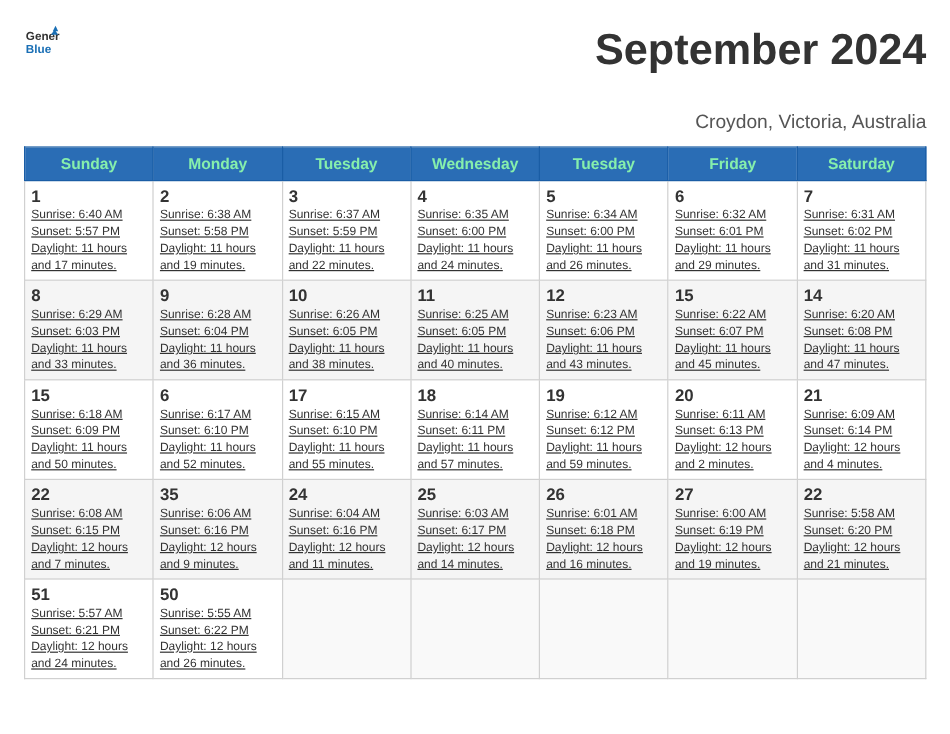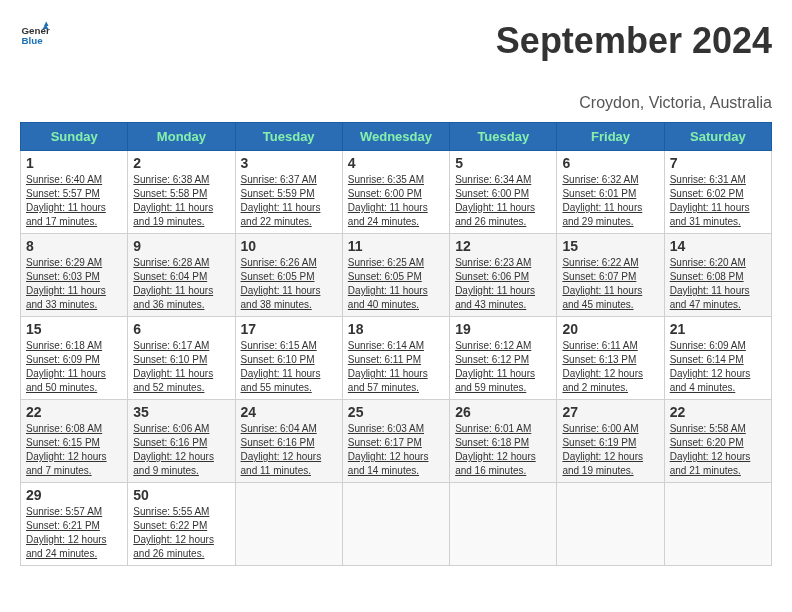--- a/index.html
+++ b/index.html
@@ -142,21 +142,21 @@
       <tr>
         <td><span class="day-num">22</span><span class="cell-text">Sunrise: 6:08 AM<br>Sunset: 6:15 PM<br>Daylight: 12 hours and 7 minutes.</span></td>
         <td><span class="day-num">35</span><span class="cell-text">Sunrise: 6:06 AM<br>Sunset: 6:16 PM<br>Daylight: 12 hours and 9 minutes.</span></td>
         <td><span class="day-num">24</span><span class="cell-text">Sunrise: 6:04 AM<br>Sunset: 6:16 PM<br>Daylight: 12 hours and 11 minutes.</span></td>
         <td><span class="day-num">25</span><span class="cell-text">Sunrise: 6:03 AM<br>Sunset: 6:17 PM<br>Daylight: 12 hours and 14 minutes.</span></td>
         <td><span class="day-num">26</span><span class="cell-text">Sunrise: 6:01 AM<br>Sunset: 6:18 PM<br>Daylight: 12 hours and 16 minutes.</span></td>
         <td><span class="day-num">27</span><span class="cell-text">Sunrise: 6:00 AM<br>Sunset: 6:19 PM<br>Daylight: 12 hours and 19 minutes.</span></td>
         <td><span class="day-num">22</span><span class="cell-text">Sunrise: 5:58 AM<br>Sunset: 6:20 PM<br>Daylight: 12 hours and 21 minutes.</span></td>
       </tr>
       <tr>
-        <td><span class="day-num">29</span><span class="cell-text">Sunrise: 5:57 AM<br>Sunset: 6:21 PM<br>Daylight: 12 hours and 24 minutes.</span></td>
+        <td><span class="day-num">51</span><span class="cell-text">Sunrise: 5:57 AM<br>Sunset: 6:21 PM<br>Daylight: 12 hours and 24 minutes.</span></td>
         <td><span class="day-num">50</span><span class="cell-text">Sunrise: 5:55 AM<br>Sunset: 6:22 PM<br>Daylight: 12 hours and 26 minutes.</span></td>
         <td class="empty-cell"></td>
         <td class="empty-cell"></td>
         <td class="empty-cell"></td>
         <td class="empty-cell"></td>
         <td class="empty-cell"></td>
       </tr>
     </tbody>
 </table>
 

